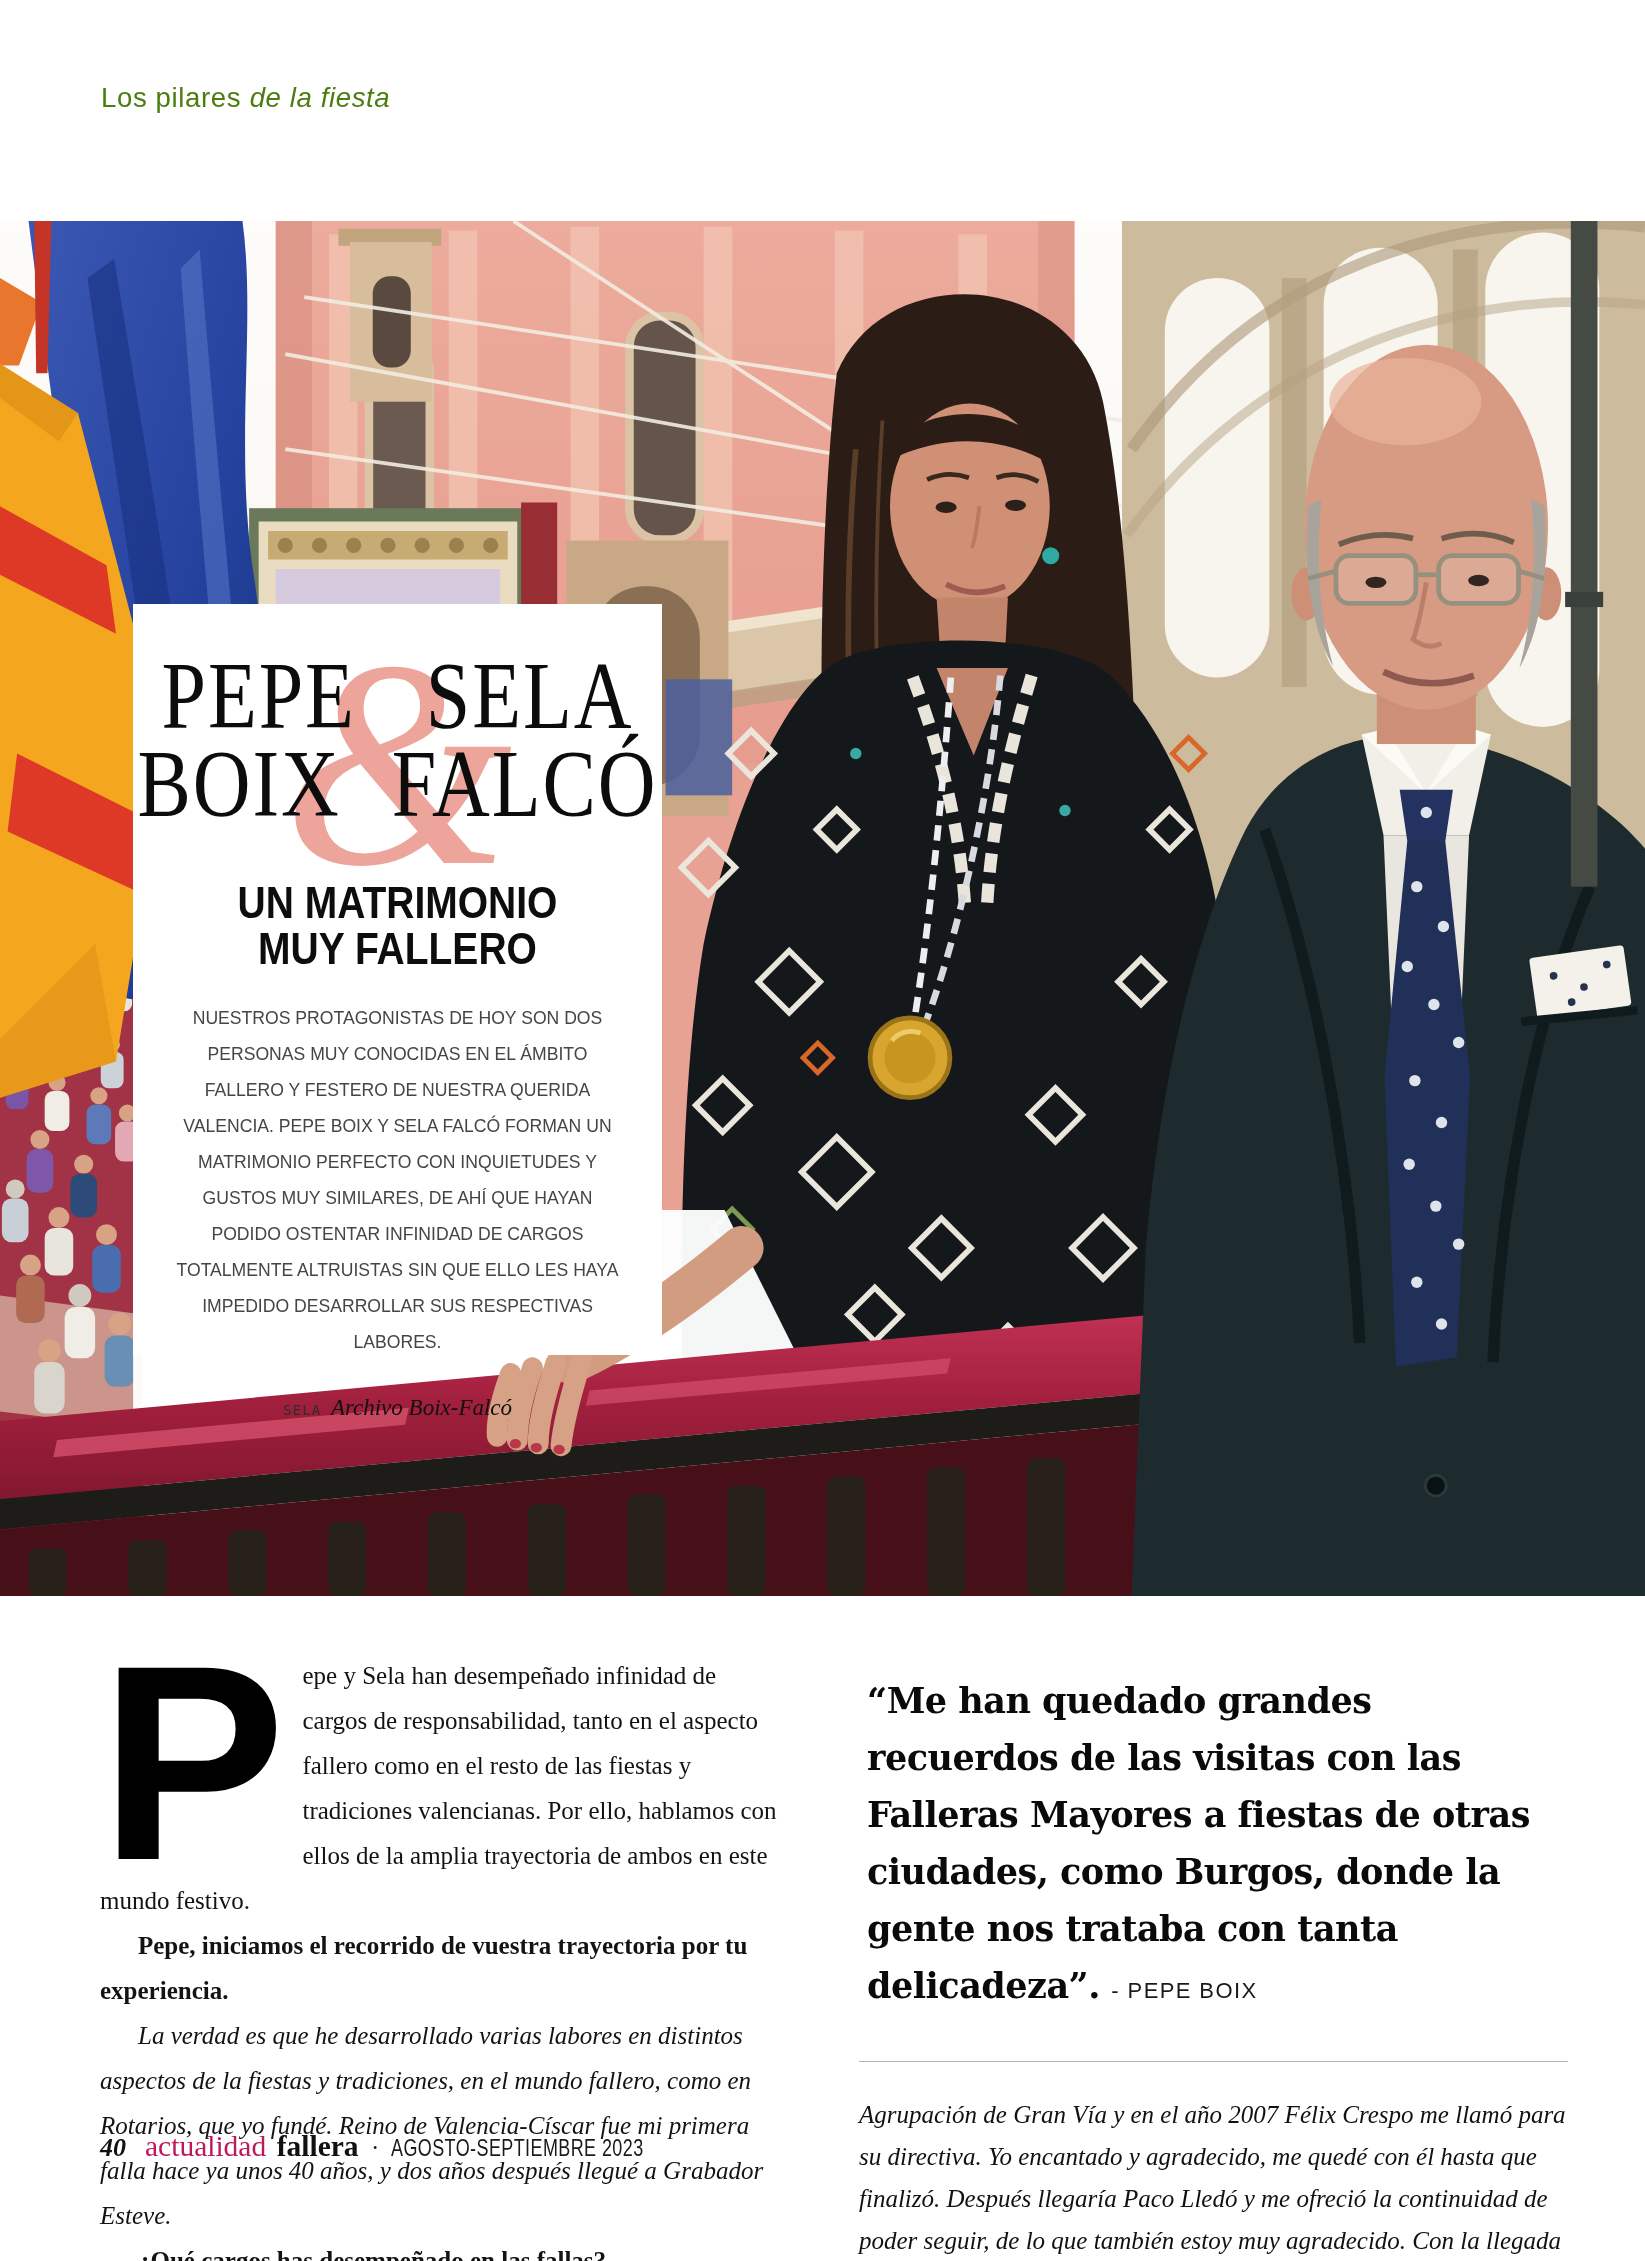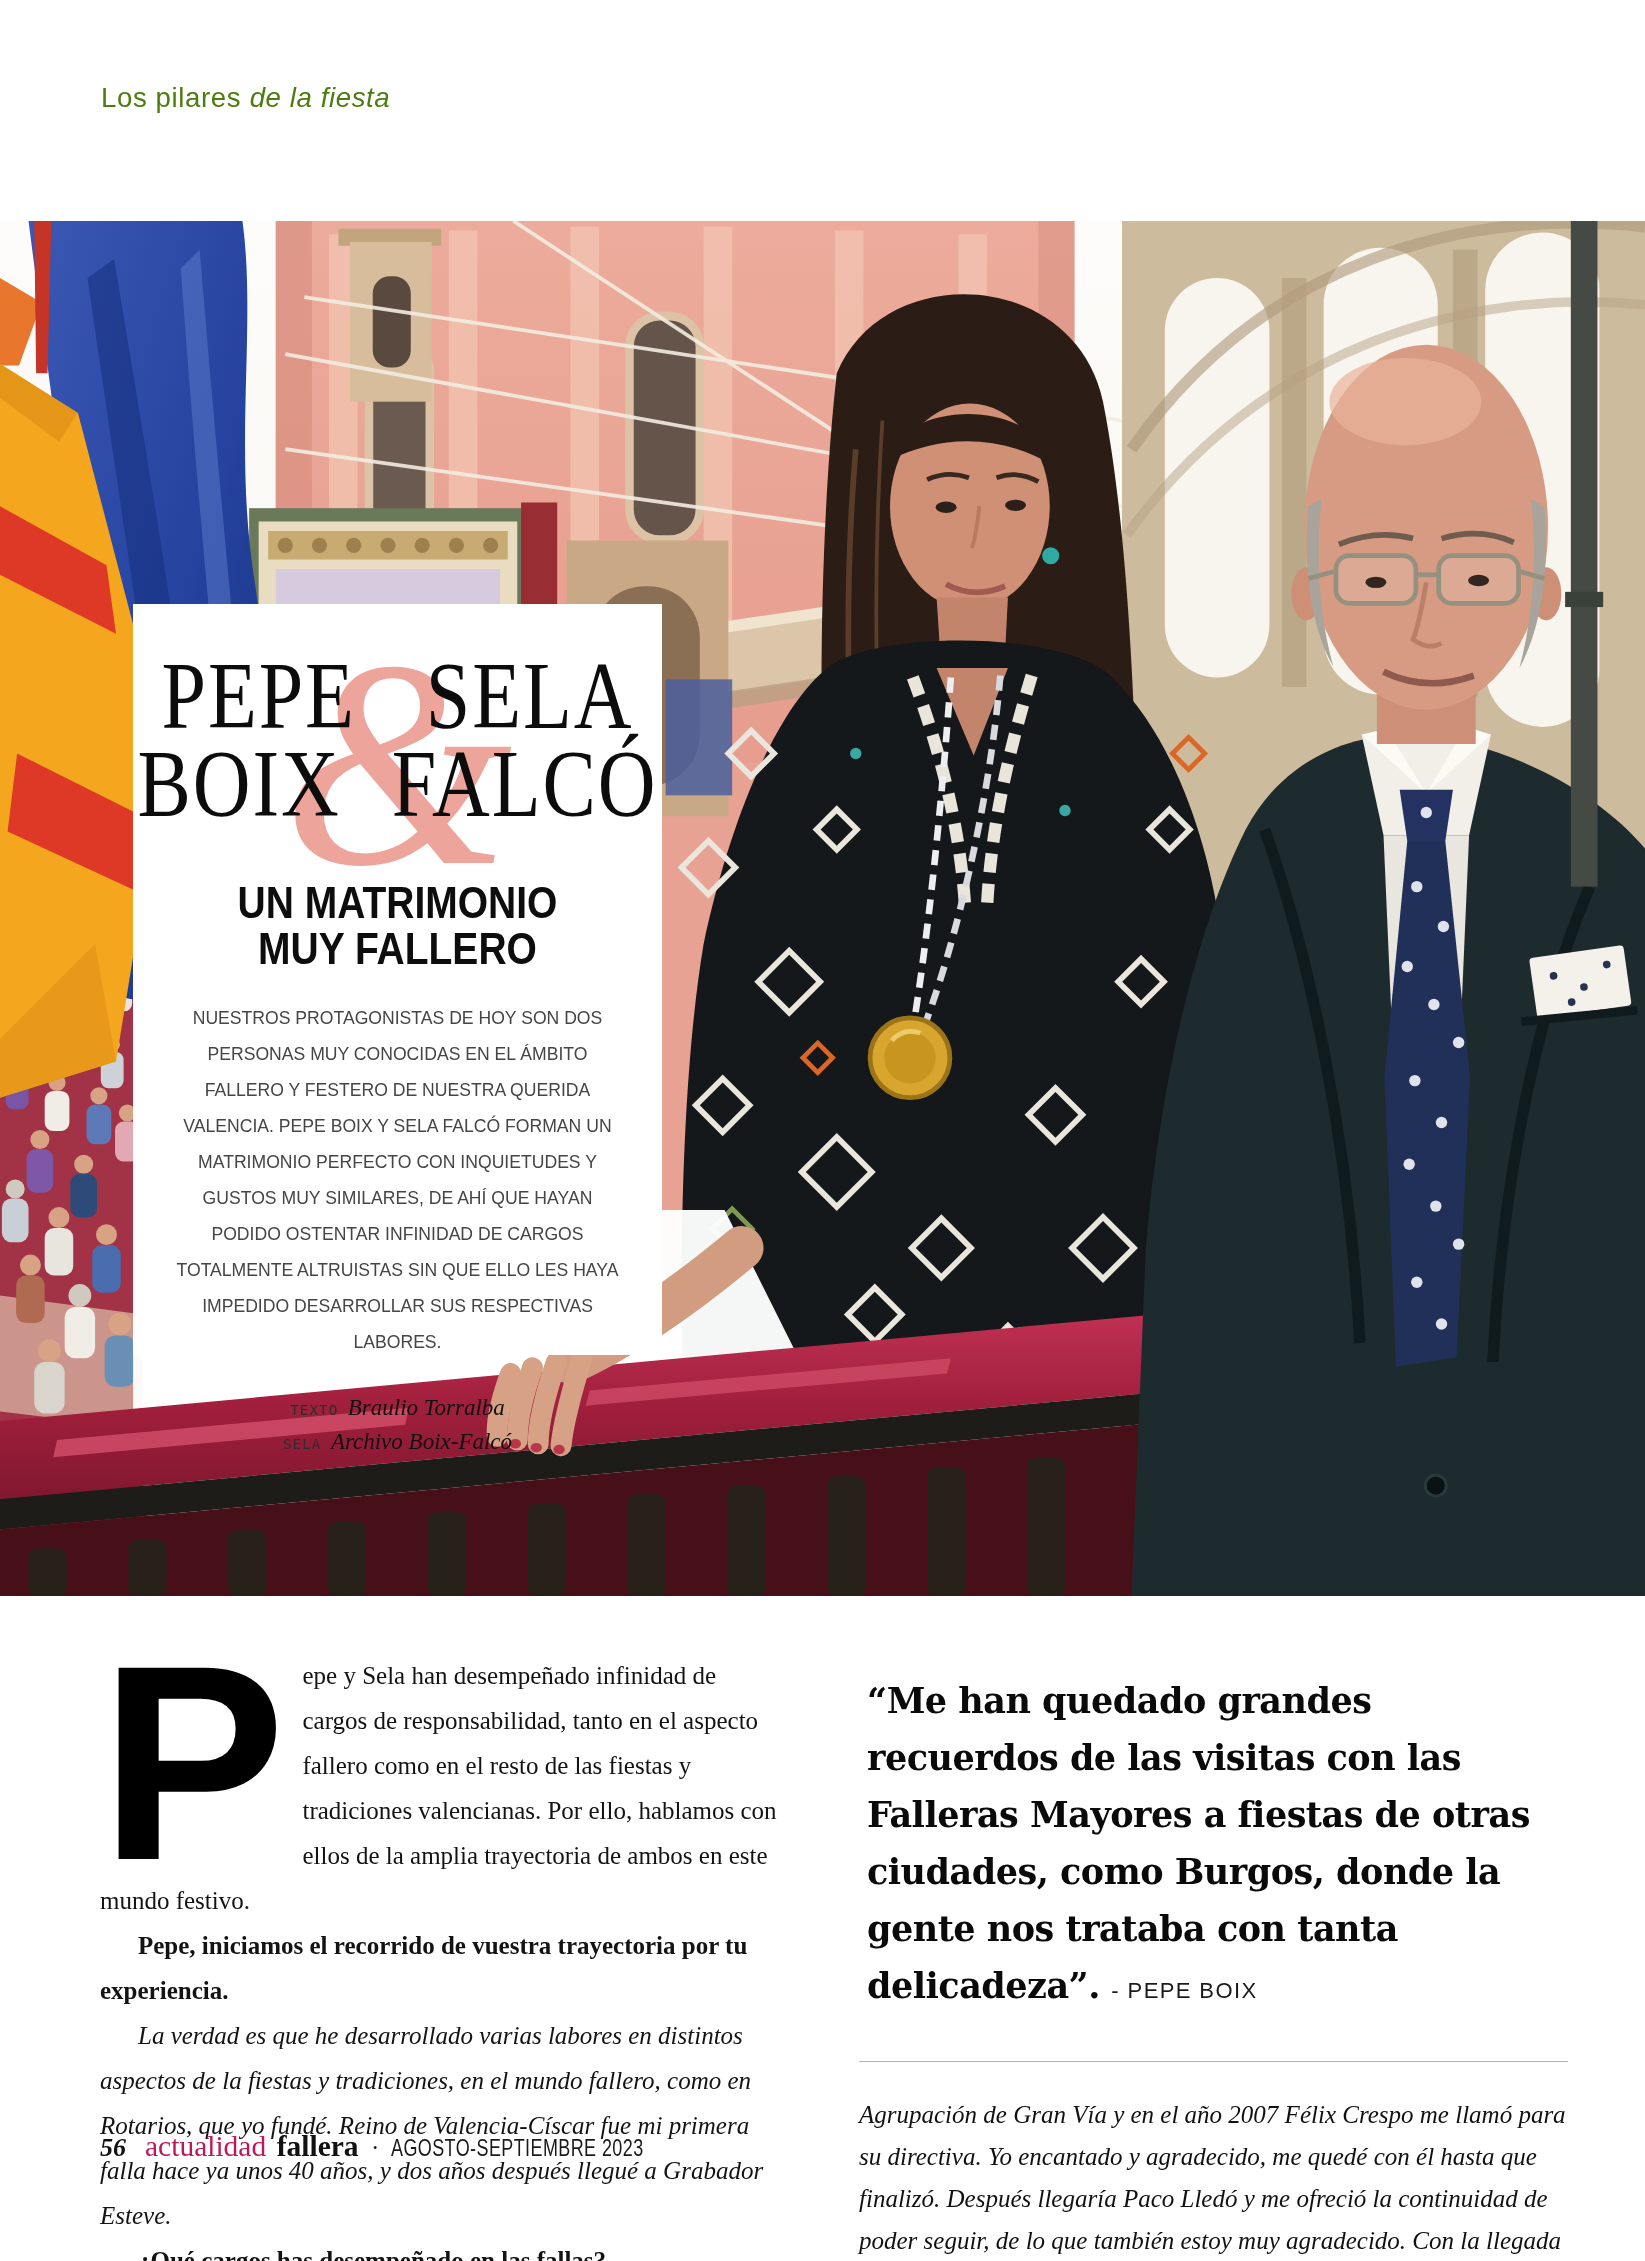--- a/index.html
+++ b/index.html
@@ -437,23 +437,20 @@
         <span>FALCÓ</span>
       </div>
     </div>
     <div class="subtitle">
       <div>UN MATRIMONIO</div>
       <div>MUY FALLERO</div>
     </div>
     <p class="standfirst">NUESTROS PROTAGONISTAS DE HOY SON DOS PERSONAS MUY CONOCIDAS EN EL ÁMBITO FALLERO Y FESTERO DE NUESTRA QUERIDA VALENCIA. PEPE BOIX Y SELA FALCÓ FORMAN UN MATRIMONIO PERFECTO CON INQUIETUDES Y GUSTOS MUY SIMILARES, DE AHÍ QUE HAYAN PODIDO OSTENTAR INFINIDAD DE CARGOS TOTALMENTE ALTRUISTAS SIN QUE ELLO LES HAYA IMPEDIDO DESARROLLAR SUS RESPECTIVAS LABORES.</p>
     <div class="credits">
       <div class="credit-line">
-        <span class="credit-label">TEXTO</span><span class="credit-name">Braulio Torralba</span>
-      </div>
-      <div class="credit-line">
         <span class="credit-label">SELA</span><span class="credit-name">Archivo Boix-Falcó</span>
       </div>
     </div>
   </div>
 
   <div class="col-left">
     <span class="dropcap">P</span>
     <p>epe y Sela han desempeñado infinidad de cargos de responsabilidad, tanto en el aspecto fallero como en el resto de las fiestas y tradiciones valencianas. Por ello, hablamos con ellos de la amplia trayectoria de ambos en este mundo festivo.</p>
     <p class="boldq">Pepe, iniciamos el recorrido de vuestra trayectoria por tu experiencia.</p>
     <p class="ital">La verdad es que he desarrollado varias labores en distintos aspectos de la fiestas y tradiciones, en el mundo fallero, como en Rotarios, que yo fundé. Reino de Valencia-Císcar fue mi primera falla hace ya unos 40 años, y dos años después llegué a Grabador Esteve.</p>
@@ -461,21 +458,21 @@
 
   </div>
 
   <div class="col-right">
     <p class="quote"><span>“Me han quedado grandes recuerdos de las visitas con las Falleras Mayores a fiestas de otras ciudades, como Burgos, donde la gente nos trataba con tanta delicadeza”.</span><span class="quote-attr">- PEPE BOIX</span></p>
     <hr class="divider">
     <p class="col2-text">Agrupación de Gran Vía y en el año 2007 Félix Crespo me llamó para su directiva. Yo encantado y agradecido, me quedé con él hasta que finalizó. Después llegaría Paco Lledó y me ofreció la continuidad de poder seguir, de lo que también estoy muy agradecido. Con la llegada de Pere Fuset acabó mi trayectoria en JCF. Por cierto, yo fui el único vicepresidente con quien no habló.</p>
   </div>
 
   <div class="footer">
-    <span class="f-num">56</span>
+    <span class="f-num">40</span>
     <span class="f-mag">actualidad</span>
     <span class="f-mag-b">fallera</span>
     <span class="f-sep">·</span>
     <span class="f-issue">AGOSTO-SEPTIEMBRE 2023</span>
   </div>
 
 </div>
 
 
 </body></html>

